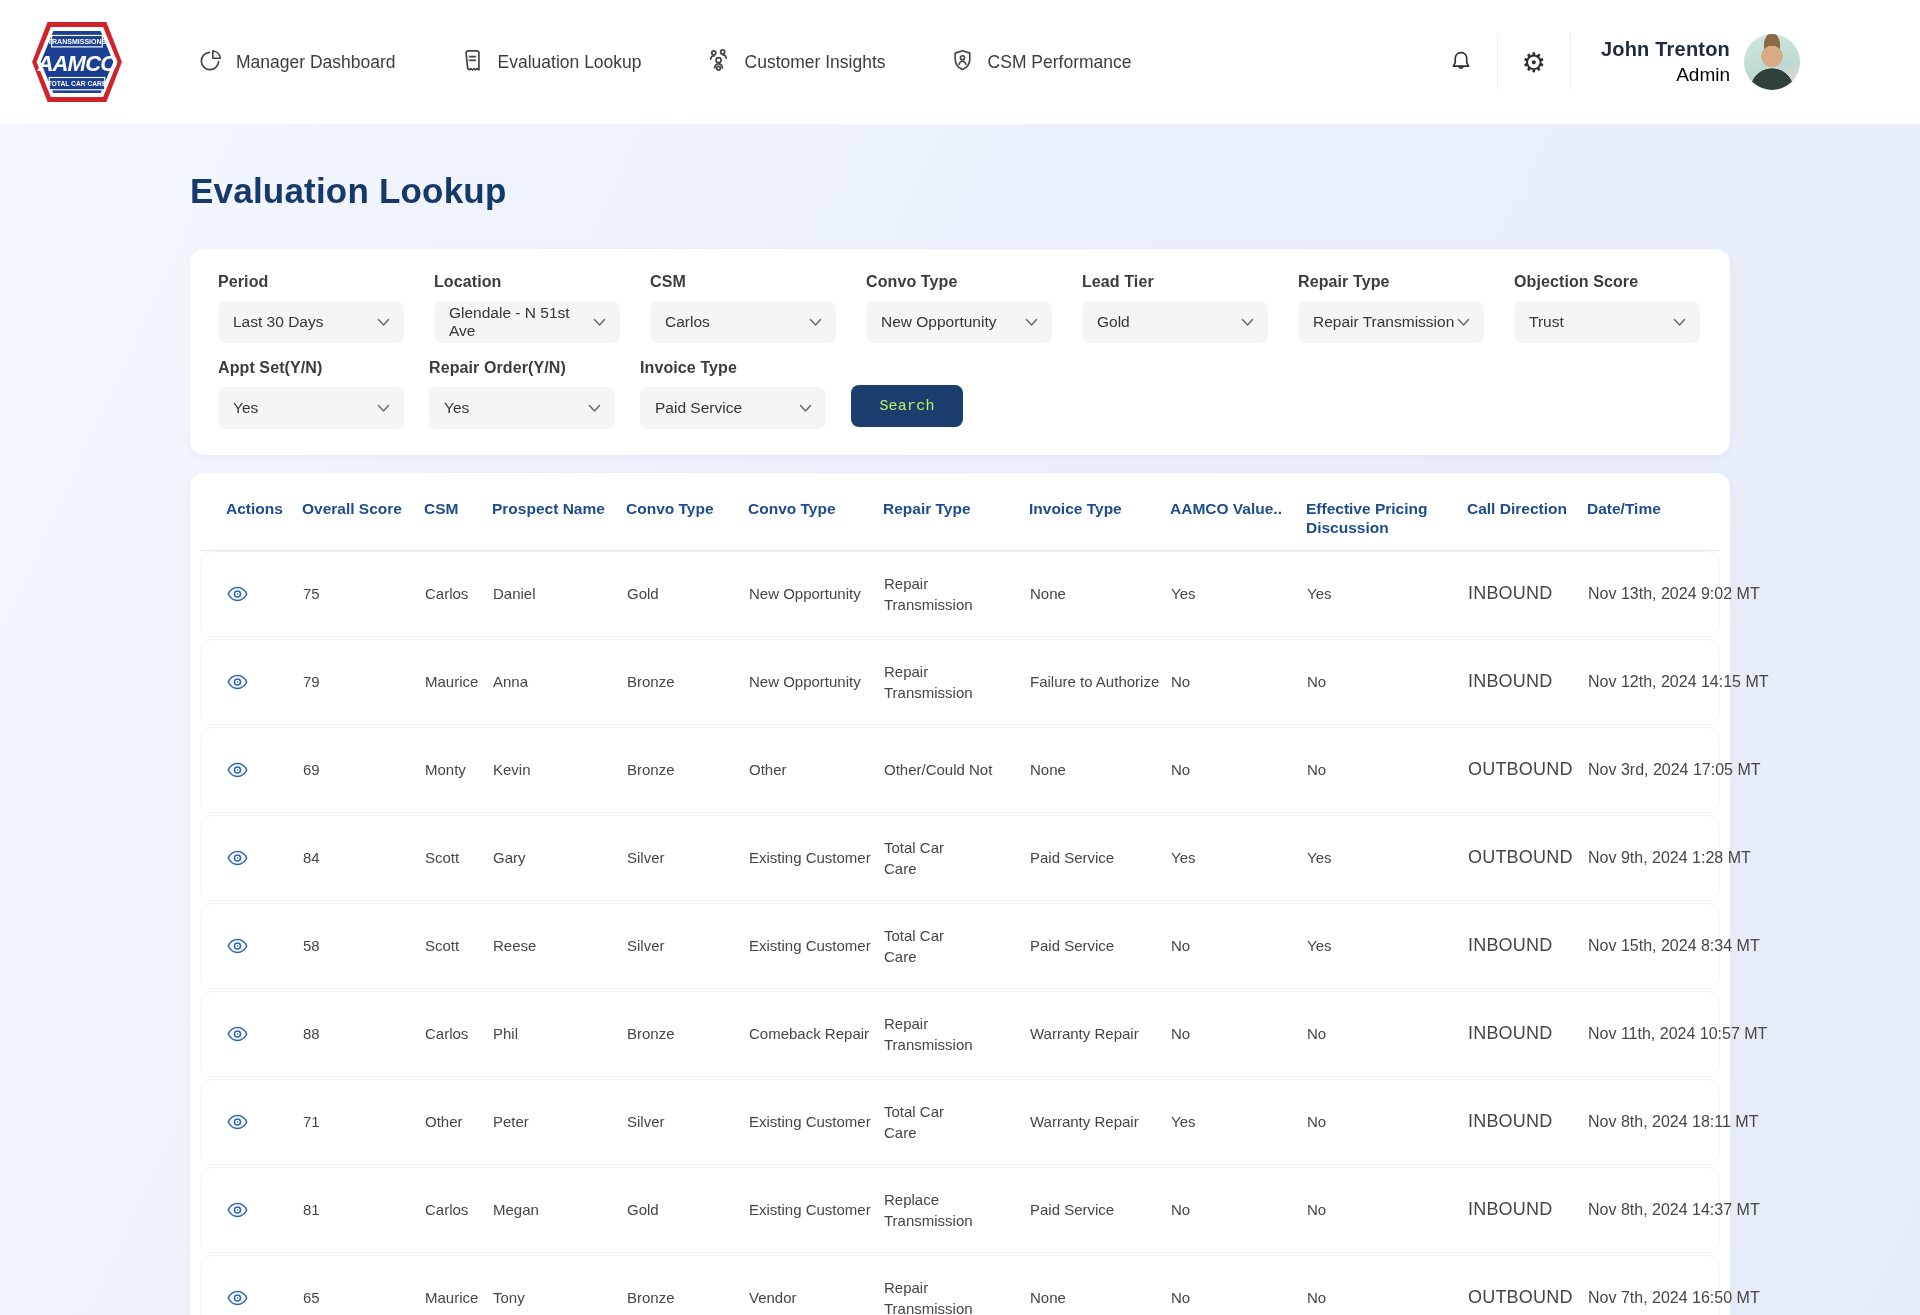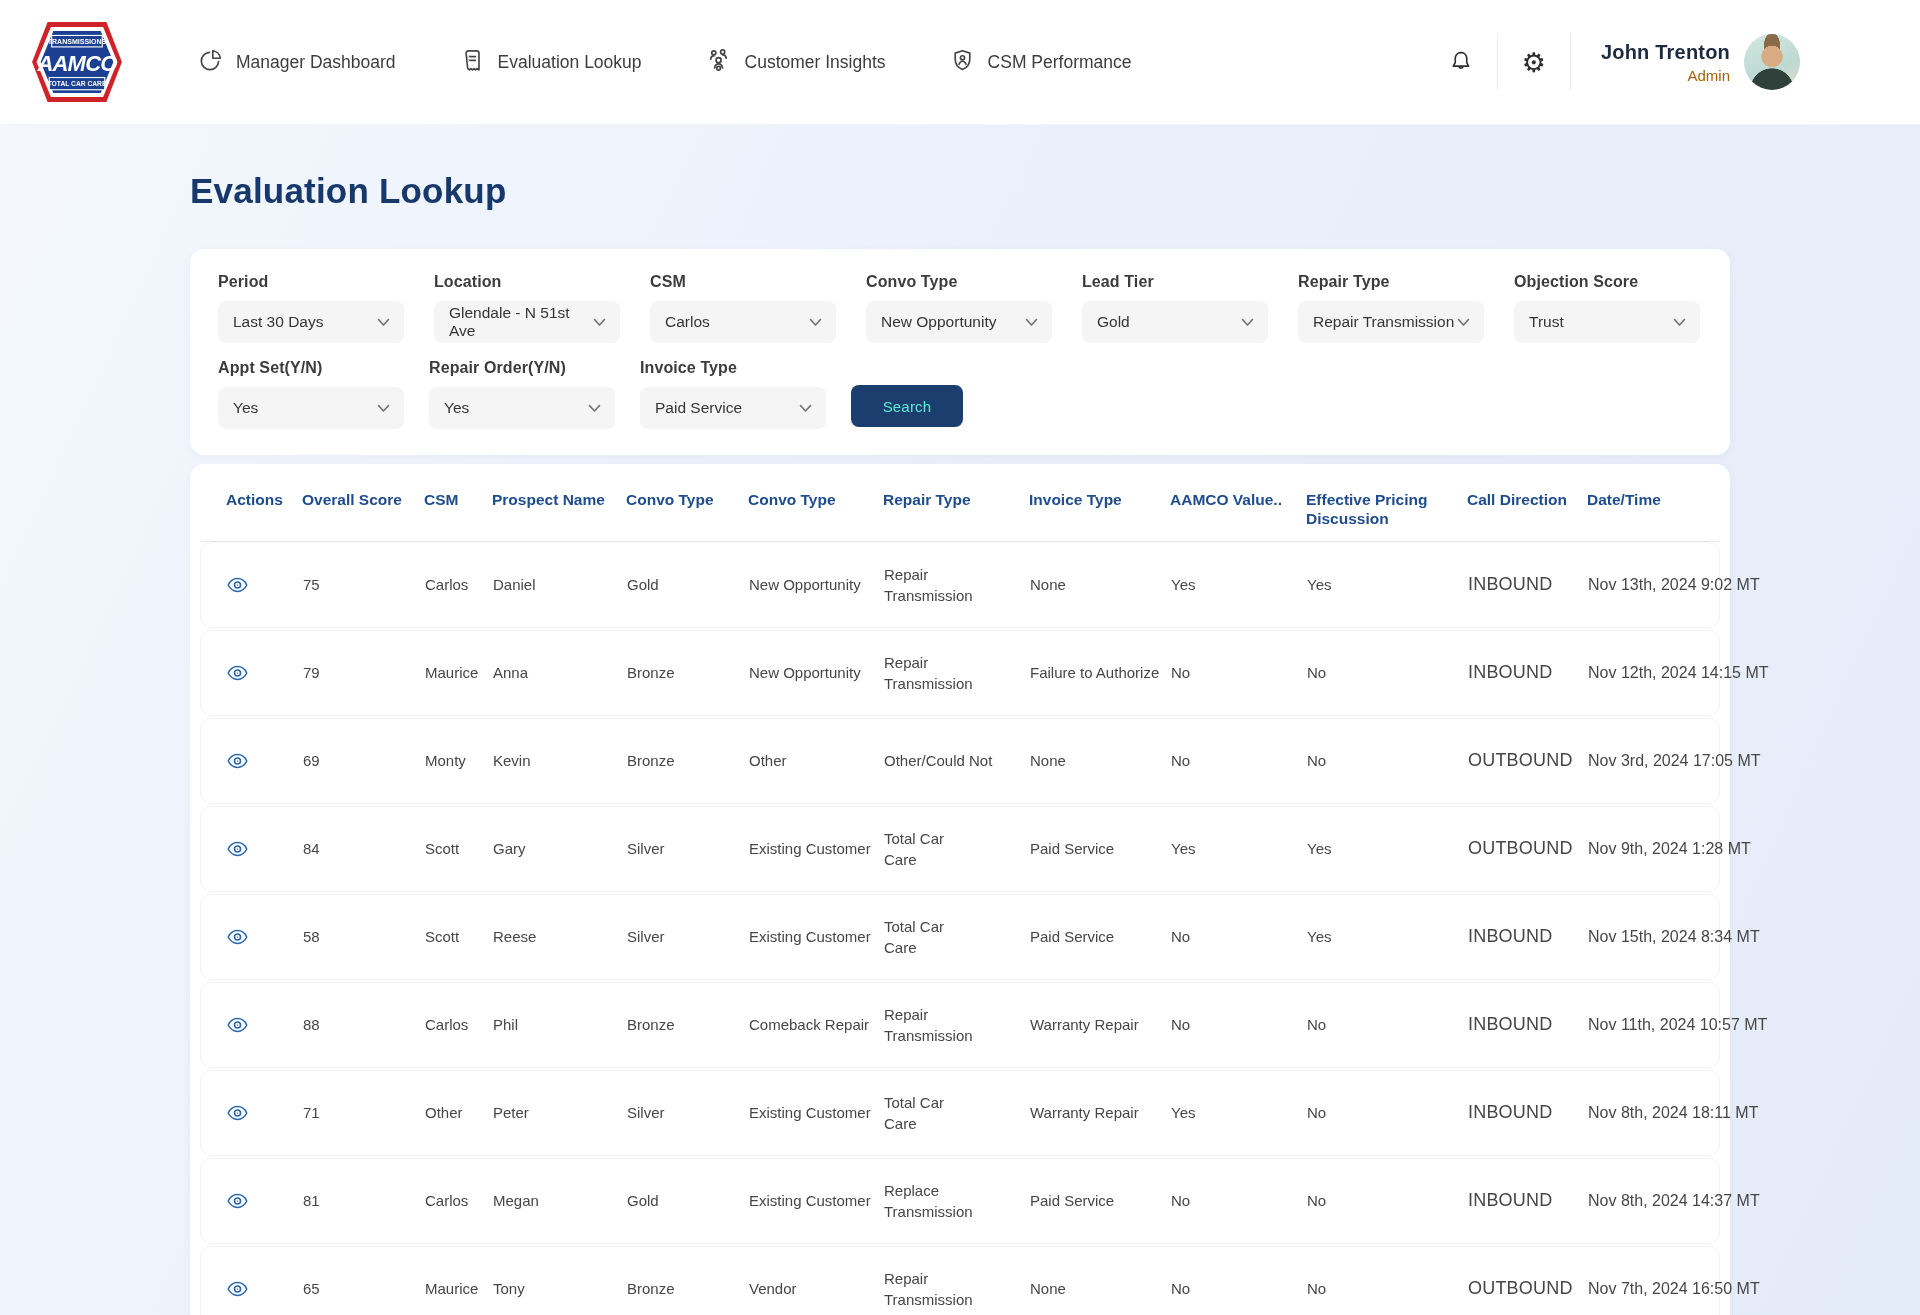--- a/index.html
+++ b/index.html
@@ -21,54 +21,54 @@
   .nav-item { display:flex; align-items:center; gap:13px; cursor:pointer; }
   .nav-item svg { stroke:#454545; fill:none; stroke-width:1.6; stroke-linecap:round; stroke-linejoin:round; }
   .nav-label { font-size:17.5px; color:#3d3d3d; }
   .topbar-right { margin-left:auto; display:flex; align-items:center; }
   .icon-btn { background:none; border:none; cursor:pointer; display:flex; align-items:center; justify-content:center; width:44px; height:44px; }
   .icon-btn svg { stroke:#2e2e2e; fill:none; stroke-width:1.5; stroke-linecap:round; stroke-linejoin:round; }
   .vsep { width:1px; height:56px; background:#ededf1; margin:0 14px; }
   .gear-glyph { font-size:27px; color:#2e2e2e; line-height:1; font-family:"DejaVu Sans", sans-serif; }
   .user-block { text-align:right; margin:0 14px 0 16px; }
   .user-name { font-size:20px; font-weight:bold; color:#1d2b3f; letter-spacing:.2px; }
-  .user-role { font-size:15px; color:#a16207; margin-top:3px; }
+  .user-role { font-size:19px; color:#000000; margin-top:3px; }
   .avatar {
     width:56px; height:56px; border-radius:50%; cursor:pointer; overflow:hidden; position:relative;
     background:
       radial-gradient(circle at 50% 100%, #30413c 0 34%, rgba(0,0,0,0) 35%),
       radial-gradient(circle at 50% 40%, #d8ab85 0 24%, rgba(0,0,0,0) 25%),
       radial-gradient(ellipse at 50% 21%, #8a6b48 0 20%, rgba(0,0,0,0) 21%),
       linear-gradient(160deg, #d3e9e0 0%, #bcd9d2 60%, #e8d9c9 100%);
   }
 
   
   main { padding:46px 190px 0 190px; }
   h1.page-title { font-size:35px; font-weight:bold; color:#17386b; letter-spacing:.2px; margin-bottom:38px; }
 
   .card {
     background:#ffffff; border-radius:14px;
     box-shadow:0 2px 10px rgba(23,58,110,0.04);
   }
-  .filter-card { padding:24px 28px 26px 28px; margin-bottom:9px; }
+  .filter-card { padding:24px 28px 26px 28px; margin-bottom:18px; }
   .filter-row { display:flex; gap:30px; }
   .filter-row + .filter-row { margin-top:16px;gap:25px; }
   .ffield { width:186px; }
   .ffield .flabel { display:block; font-size:16px; font-weight:bold; color:#3c3c3c; margin-bottom:10px; letter-spacing:.1px; }
   .dropdown {
     height:42px; background:#f5f5f6; border:none; border-radius:8px; width:100%;
     display:flex; align-items:center; justify-content:space-between;
     padding:0 14px 0 15px; cursor:pointer; font-size:15.5px; color:#353535;
   }
   .chev { width:13px; height:9px; flex:0 0 auto; }
   .chev polyline { fill:none; stroke:#6f6f6f; stroke-width:1.6; stroke-linecap:round; stroke-linejoin:round; }
   .search-wrap { padding-top:26px; }
   .btn-search {
-    width:112px; height:42px; background:#1c3e6e; color:#5eead4; border:none; border-radius:8px;
-    font-size:15px; cursor:pointer; font-family:Liberation Sans, sans-serif; letter-spacing:.2px;
+    width:112px; height:42px; background:#1c3e6e; color:#bef264; border:none; border-radius:8px;
+    font-size:15px; cursor:pointer; font-family:Liberation Mono, monospace; letter-spacing:.2px;
   }
 
   
   .table-card { padding:16px 0 22px 0; }
   .tgrid {
     display:grid;
     grid-template-columns: 76px 122px 68px 134px 122px 135px 146px 141px 136px 161px 120px 146px;
     align-items:center; padding-left:26px;
   }
   .thead { margin:0 10px; border-bottom:1px solid #e9e9ec; padding-top:10px; padding-bottom:12px; align-items:start; }

